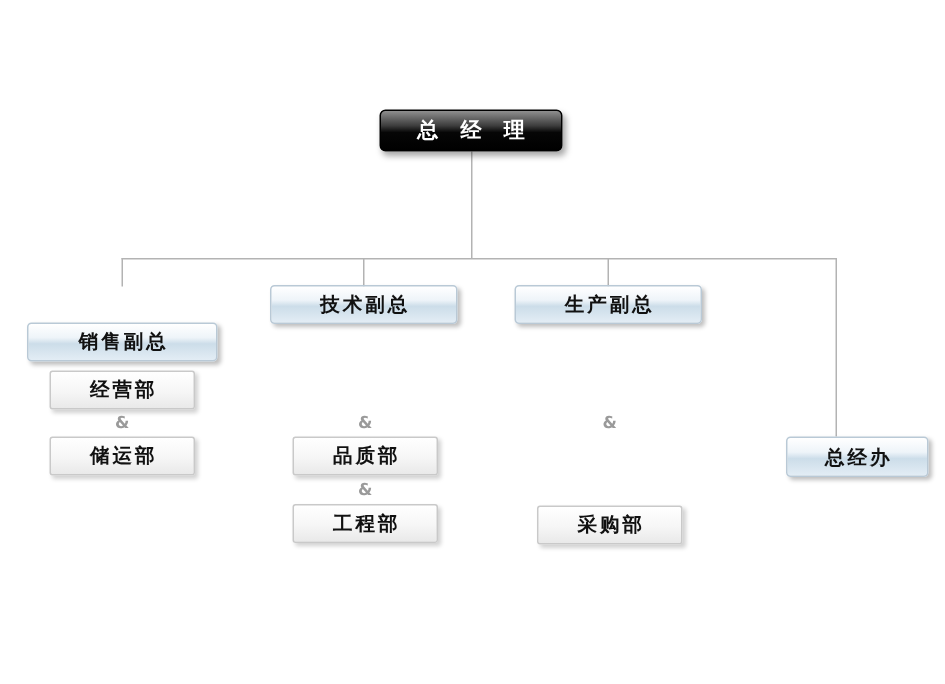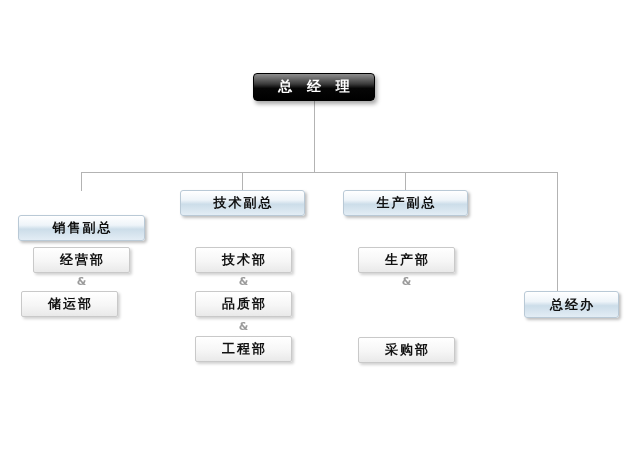--- a/index.html
+++ b/index.html
@@ -87,25 +87,23 @@
 
   <div class="root-box">总 经 理</div>
 
   <div class="vp-box" style="left:18px;top:190px;width:127px;margin-top:25px;">销售副总</div>
   <div class="vp-box" style="left:343px;top:190px;width:125px;">生产副总</div>
   <div class="vp-box" style="left:180px;top:190px;width:125px;">技术副总</div>
   <div class="vp-box" style="left:524px;top:291px;width:95px;height:27px;">总经办</div>
 
   <div class="dept-box" style="left:33px;top:247px;">经营部</div>
   <div class="amp" style="left:33px;top:275px;">&amp;</div>
-  <div class="dept-box" style="left:21px;top:291px;font-family:Liberation Mono, monospace;">储运部</div>
+  <div class="dept-box" style="left:33px;top:291px;font-family:Liberation Mono, monospace;">储运部</div>
 
-  <div class="dept-box" style="left:195px;top:247px;">技术部</div>
   <div class="amp" style="left:195px;top:275px;">&amp;</div>
   <div class="dept-box" style="left:195px;top:291px;">品质部</div>
   <div class="amp" style="left:195px;top:320px;">&amp;</div>
   <div class="dept-box" style="left:195px;top:336px;font-family:Liberation Serif, serif;">工程部</div>
 
-  <div class="dept-box" style="left:358px;top:247px;">生产部</div>
   <div class="amp" style="left:358px;top:275px;">&amp;</div>
   <div class="dept-box" style="left:358px;top:291px;margin-top:46px;">采购部</div>
 
 </div>
 
 </body></html>

